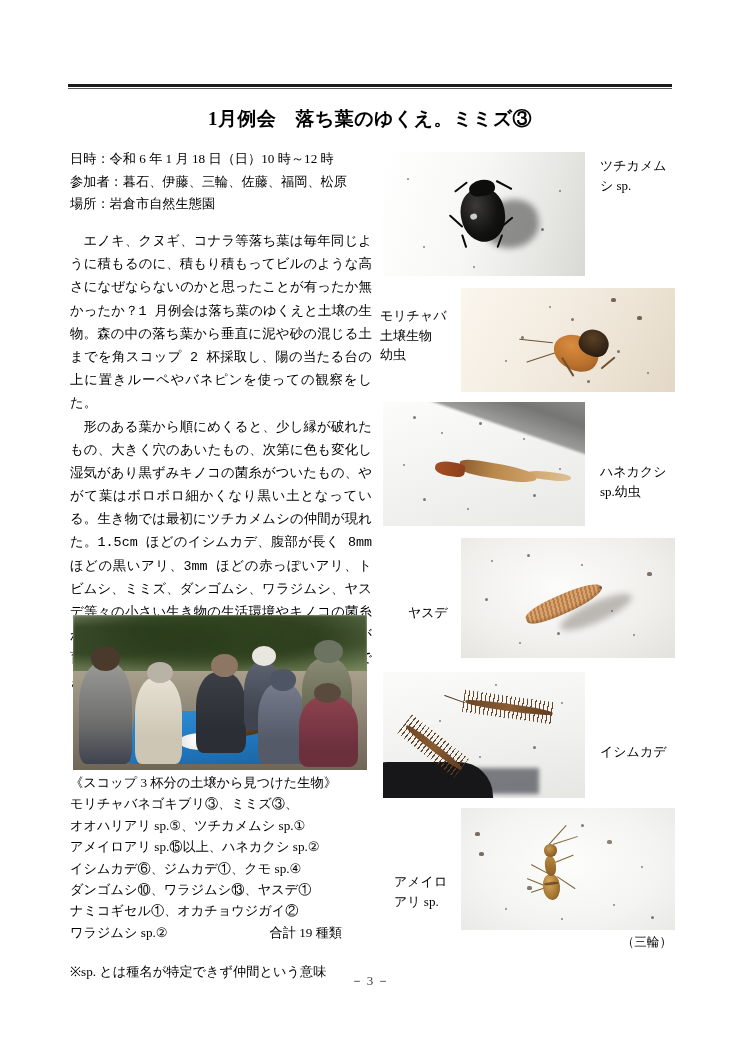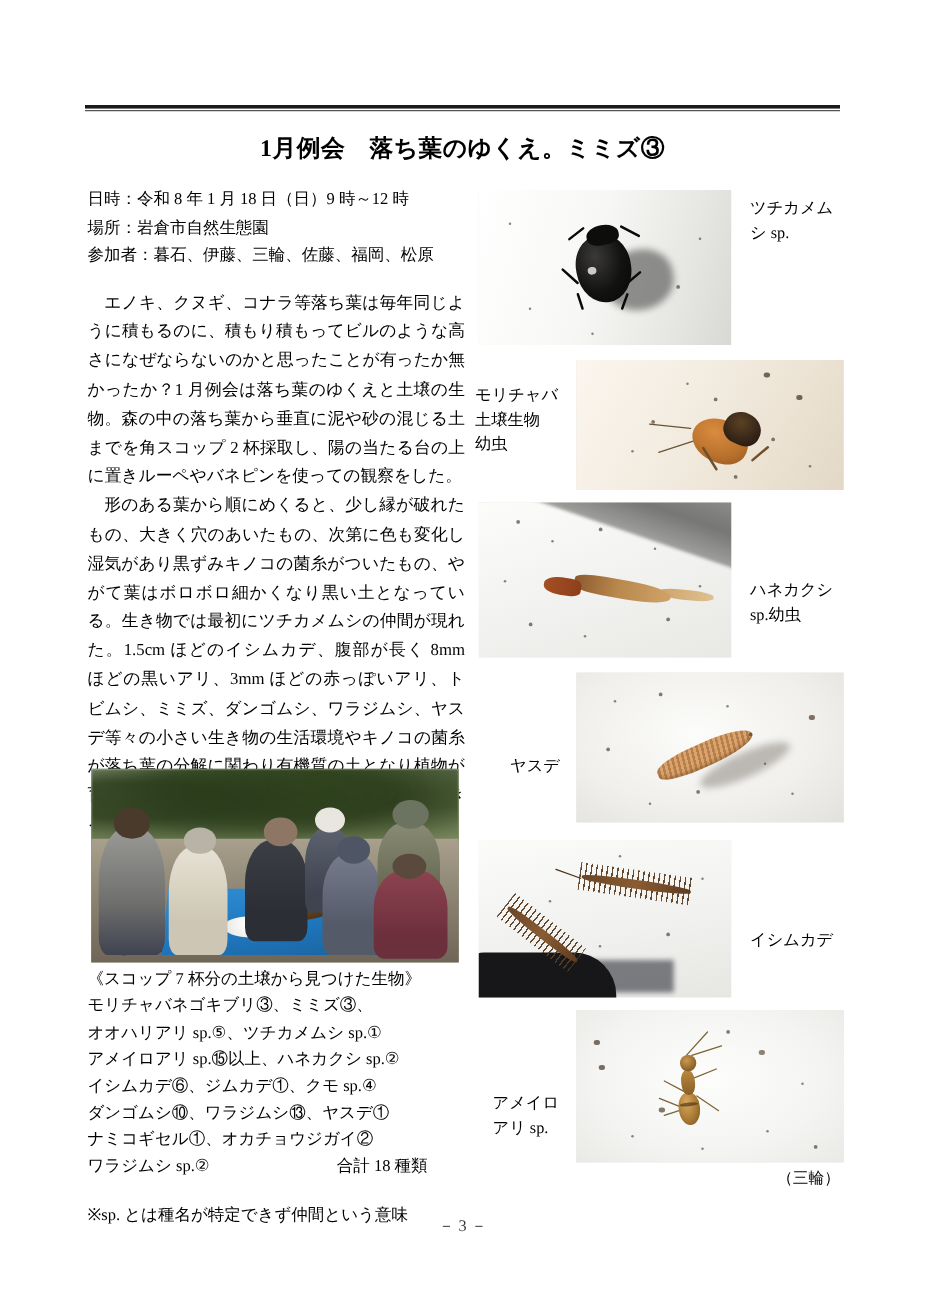--- a/index.html
+++ b/index.html
@@ -67,20 +67,21 @@
   
   .body-col {
     position: absolute;
     left: 70px;
     top: 230px;
     width: 302px;
     font-size: 13.4px;
     line-height: 1.73;
     text-align: justify;
     text-justify: inter-character;
+    font-family: Liberation Mono, monospace;
   }
   .body-col p {
     margin: 0;
     text-indent: 1em;
   }
 
   
   .group-photo {
     position: absolute;
     left: 73px;
@@ -395,23 +396,23 @@
 
   <div class="header-rule">
     <div class="thick"></div>
     <div class="gap"></div>
     <div class="thin"></div>
   </div>
 
   <div class="doc-title">1月例会　落ち葉のゆくえ。ミミズ③</div>
 
   <div class="meta">
-    <div class="row">日時：令和 8 年 1 月 18 日（日）9 時～12 時</div>
+    <div class="row">日時：令和 6 年 1 月 18 日（日）10 時～12 時</div>
+    <div class="row">参加者：暮石、伊藤、三輪、佐藤、福岡、松原</div>
     <div class="row">場所：岩倉市自然生態園</div>
-    <div class="row">参加者：暮石、伊藤、三輪、佐藤、福岡、松原</div>
   </div>
 
   <div class="body-col">
     <p>エノキ、クヌギ、コナラ等落ち葉は毎年同じように積もるのに、積もり積もってビルのような高さになぜならないのかと思ったことが有ったか無かったか？1 月例会は落ち葉のゆくえと土壌の生物。森の中の落ち葉から垂直に泥や砂の混じる土までを角スコップ 2 杯採取し、陽の当たる台の上に置きルーペやバネピンを使っての観察をした。</p>
     <p>形のある葉から順にめくると、少し縁が破れたもの、大きく穴のあいたもの、次第に色も変化し湿気があり黒ずみキノコの菌糸がついたもの、やがて葉はボロボロ細かくなり黒い土となっている。生き物では最初にツチカメムシの仲間が現れた。1.5cm ほどのイシムカデ、腹部が長く 8mm ほどの黒いアリ、3mm ほどの赤っぽいアリ、トビムシ、ミミズ、ダンゴムシ、ワラジムシ、ヤスデ等々の小さい生き物の生活環境やキノコの菌糸が落ち葉の分解に関わり有機質の土となり植物が育つ、まさに今話題の SDGs そのものが理解できる観察会となった。</p>
   </div>
 
   <div class="group-photo">
     <div class="scene">
       <div class="g-sky"></div>
@@ -441,30 +442,30 @@
 
       <div class="g-person" style="left:78%; top:28%; width:17%; height:50%; background:linear-gradient(180deg,#8a8b74 0%,#63654f 75%);"></div>
       <div class="g-head" style="left:82%; top:16%; width:10%; height:15%; background:#6d7361;"></div>
 
       <div class="g-person" style="left:77%; top:52%; width:20%; height:46%; background:linear-gradient(180deg,#8e4350 0%,#6c2f3c 75%);"></div>
       <div class="g-head" style="left:82%; top:44%; width:9%;  height:13%; background:#5a4a3e;"></div>
     </div>
   </div>
 
   <div class="species">
-    <div>《スコップ 7 杯分の土壌から見つけた生物》</div>
+    <div>《スコップ 3 杯分の土壌から見つけた生物》</div>
     <div>モリチャバネゴキブリ③、ミミズ③、</div>
     <div>オオハリアリ sp.⑤、ツチカメムシ sp.①</div>
     <div>アメイロアリ sp.⑮以上、ハネカクシ sp.②</div>
     <div>イシムカデ⑥、ジムカデ①、クモ sp.④</div>
     <div>ダンゴムシ⑩、ワラジムシ⑬、ヤスデ①</div>
     <div>ナミコギセル①、オカチョウジガイ②</div>
     <div class="total-row">
       <span>ワラジムシ sp.②</span>
-      <span>合計 18 種類</span>
+      <span>合計 19 種類</span>
     </div>
     <div class="note">※sp. とは種名が特定できず仲間という意味</div>
   </div>
 
   <div class="photo-block" style="left:383px; top:152px;">
     <div class="photo" style="width:202px; height:124px;">
       <div class="scene bg-pale p1-bg">
         <div class="p1-shadow"></div>
         <div class="leg" style="left:70px; top:34px; width:16px; height:2px; transform:rotate(-38deg);"></div>
         <div class="leg" style="left:112px; top:32px; width:18px; height:2px; transform:rotate(28deg);"></div>

